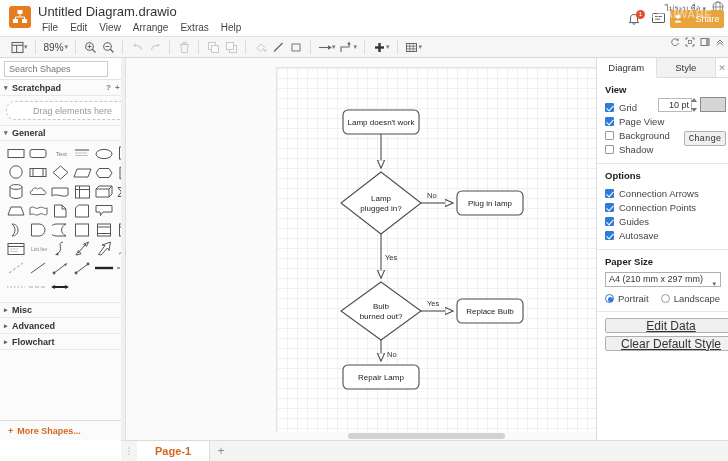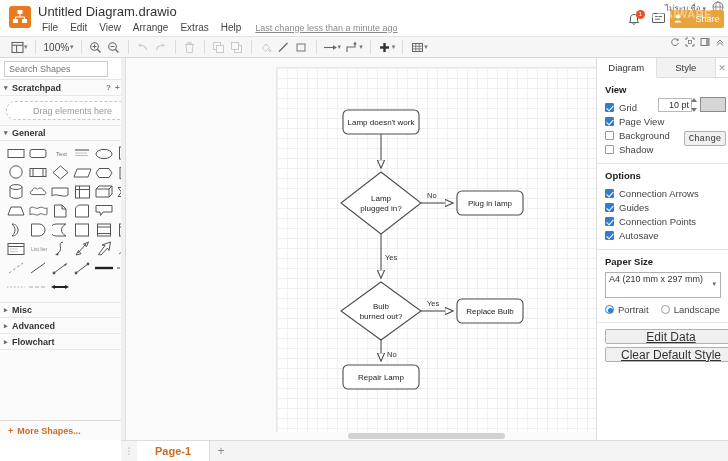--- a/index.html
+++ b/index.html
@@ -191,21 +191,21 @@
   .color-swatch {
     position:absolute; right:2px; top:19px; width:26px; height:15px;
     border:1px solid #8c8c8c; background:#d6d6d6; cursor:pointer;
   }
   .change-btn {
     position:absolute; right:2px; top:53px; width:42px; height:15px;
     border:1px solid #b0b0b0; background:#f0f0f0; font-size:9px; color:#333;
     display:flex;align-items:center;justify-content:center; cursor:pointer; border-radius:2px;font-family:Liberation Mono, monospace;
   }
   .paper-select {
-    width:116px; height:26px; border:1px solid #b0b0b0; background:#fff;
+    width:116px; height:15px; border:1px solid #b0b0b0; background:#fff;
     font-size:9px; color:#333; padding-left:3px; line-height:13px;
     position:relative; cursor:pointer;
   }
   .sel-caret { position:absolute; right:4px; top:4px; font-size:7px; color:#666; }
   .radio-row { display:flex; align-items:center; gap:4px; margin-top:6px; font-size:9.5px; color:#444; }
   .radio { width:9px;height:9px;border:1px solid #999;border-radius:50%;background:#fff;position:relative;cursor:pointer;flex:none;}
   .radio.on { border-color:#2f7bd6; }
   .radio.on::after{content:"";position:absolute;left:2px;top:2px;width:5px;height:5px;border-radius:50%;background:#2f7bd6;}
   .big-btn {
     width:132px; height:15px; border:1px solid #b0b0b0; background:#f0f0f0;
@@ -247,21 +247,20 @@
     </div>
     <div class="doc-title">Untitled Diagram.drawio</div>
 
     <div class="menubar">
       <div class="menu-item">File</div>
       <div class="menu-item">Edit</div>
       <div class="menu-item">View</div>
       <div class="menu-item">Arrange</div>
       <div class="menu-item">Extras</div>
       <div class="menu-item">Help</div>
-      <div class="lastchange">Last change less than a minute ago</div>
     </div>
 
     <div class="tr-user">
       <span>ไม่ระบุ ชื่อ</span>
       <span class="tr-caret">▾</span>
     </div>
     <div class="globe-icon">
       <svg width="12" height="12" viewBox="0 0 12 12">
         <circle cx="6" cy="6" r="5" fill="none" stroke="#777" stroke-width="1"></circle>
         <ellipse cx="6" cy="6" rx="2.2" ry="5" fill="none" stroke="#777" stroke-width="0.8"></ellipse>
@@ -300,21 +299,21 @@
   <div class="toolbar">
     <div class="tb-btn">
       <svg width="13" height="13" viewBox="0 0 13 13">
         <rect x="1" y="1.5" width="11" height="10" fill="none" stroke="#666" stroke-width="1.1"></rect>
         <line x1="1" y1="4.3" x2="12" y2="4.3" stroke="#666" stroke-width="1.1"></line>
         <line x1="5.6" y1="4.3" x2="5.6" y2="11.5" stroke="#666" stroke-width="1.1"></line>
       </svg>
     </div>
     <span class="tb-caret">▾</span>
     <div class="tb-sep"></div>
-    <div class="tb-zoomlabel">100%</div>
+    <div class="tb-zoomlabel">89%</div>
     <span class="tb-caret">▾</span>
     <div class="tb-sep"></div>
     <div class="tb-btn">
       <svg width="13" height="13" viewBox="0 0 13 13">
         <circle cx="5.5" cy="5.5" r="3.8" fill="none" stroke="#666" stroke-width="1.1"></circle>
         <line x1="8.3" y1="8.3" x2="11.5" y2="11.5" stroke="#666" stroke-width="1.3"></line>
         <line x1="3.6" y1="5.5" x2="7.4" y2="5.5" stroke="#666" stroke-width="1"></line>
         <line x1="5.5" y1="3.6" x2="5.5" y2="7.4" stroke="#666" stroke-width="1"></line>
       </svg>
     </div>
@@ -855,25 +854,25 @@
     </div>
 
     <div class="fmt-sect">
       <div class="fmt-h">Options</div>
       <div class="chk-row">
         <span class="chk on"></span>
         <span>Connection Arrows</span>
       </div>
       <div class="chk-row">
         <span class="chk on"></span>
-        <span>Guides</span>
+        <span>Connection Points</span>
       </div>
       <div class="chk-row">
         <span class="chk on"></span>
-        <span>Connection Points</span>
+        <span>Guides</span>
       </div>
       <div class="chk-row">
         <span class="chk on"></span>
         <span>Autosave</span>
       </div>
     </div>
 
     <div class="fmt-sect">
       <div class="fmt-h">Paper Size</div>
       <div class="paper-select">

